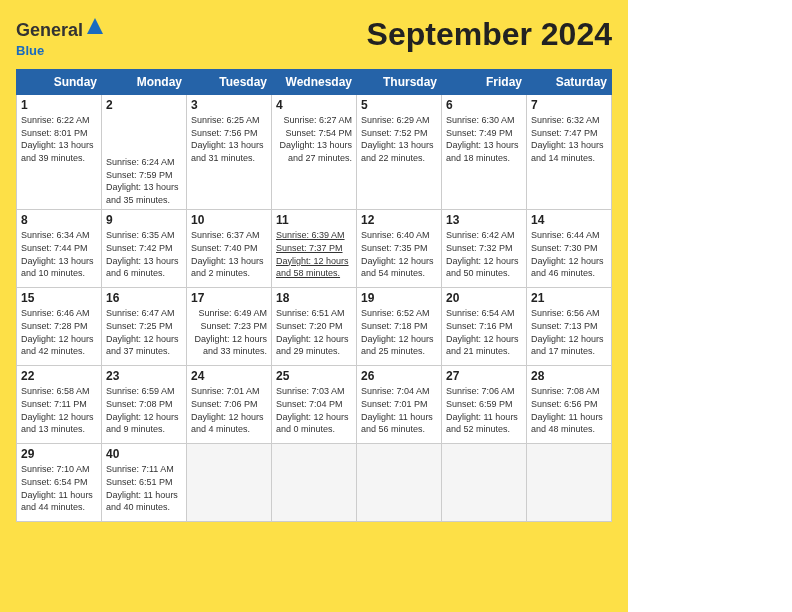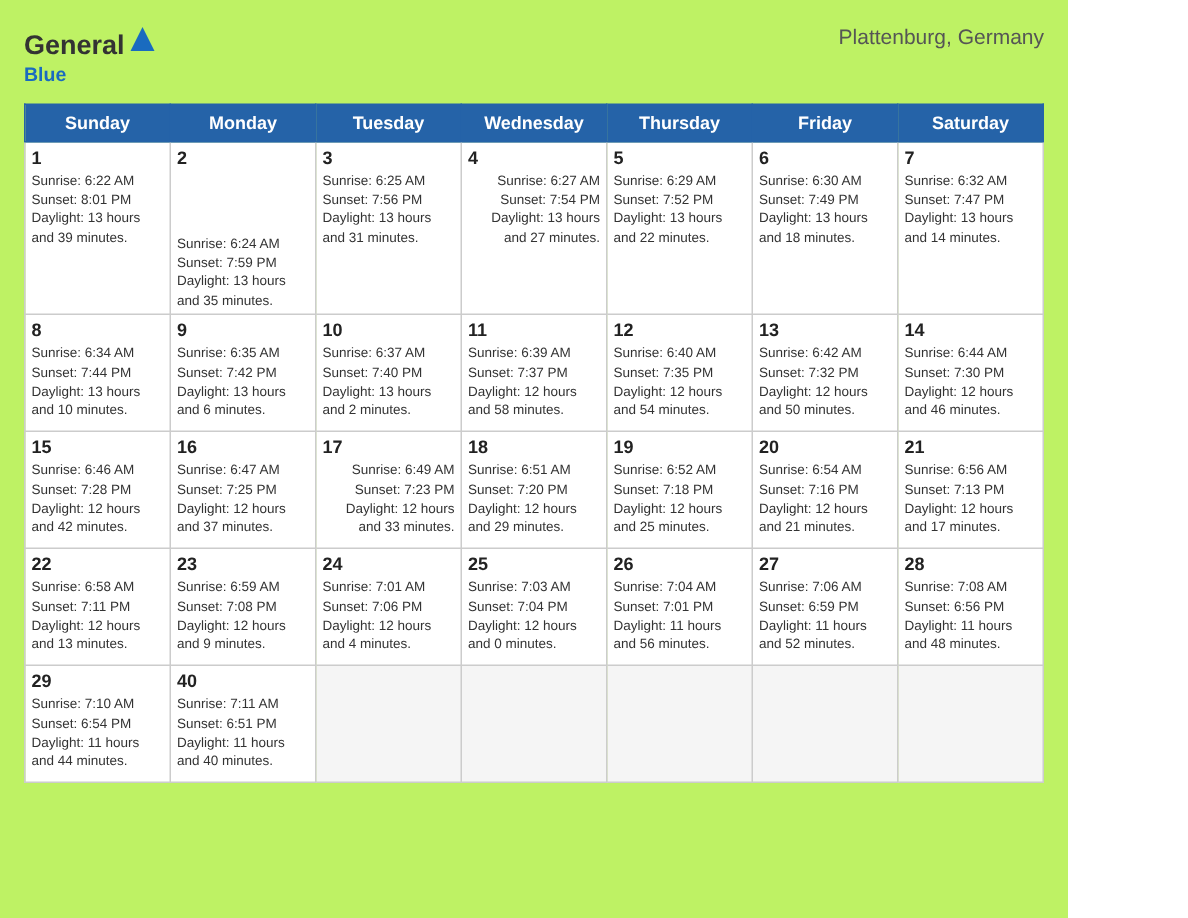--- a/index.html
+++ b/index.html
@@ -4,23 +4,23 @@
   <style>
     * { margin: 0; padding: 0; box-sizing: border-box; }
     body {
       font-family: Arial, sans-serif;
       background: #fff;
       width: 792px;
       height: 612px;
       overflow: hidden;
     }
     .page {
-      width: 712px;
+      width: 628px;
       height: 612px;
-      background: #bef264;
+      background: #fde047;
       padding: 16px 16px 8px 16px;
     }
     .header {
       display: flex;
       justify-content: space-between;
       align-items: flex-start;
       margin-bottom: 10px;
     }
     .logo {
       display: flex;
@@ -57,21 +57,21 @@
       width: 100%;
       border-collapse: collapse;
       table-layout: fixed;
     }
     th {
       background-color: #2563a8;
       color: #fff;
       font-size: 12px;
       font-weight: bold;
       padding: 5px 4px;
-      text-align: center;
+      text-align: right;
       border: 1px solid #2563a8;
     }
     td {
       border: 1px solid #ccc;
       vertical-align: top;
       padding: 3px 4px;
       font-size: 9.5px;
       color: #333;
       background: #fff;
       height: 78px;
@@ -99,21 +99,21 @@
   <div class="header">
     <div class="logo">
       <div>
         <span class="logo-text-general">General</span><svg class="logo-icon" viewBox="0 0 20 20">
             <polygon points="10,2 18,18 2,18" fill="#1a6bbf"></polygon>
           </svg><br>
         <span class="logo-text-blue">Blue</span>
       </div>
     </div>
     <div class="title-block">
-      <div class="location">Plattenburg, Germany</div>
+      <div class="month-title">September 2024</div>
     </div>
   </div>
 
   <table>
     <thead>
       <tr>
       <th>Sunday</th>
           <th>Monday</th>
           <th>Tuesday</th>
           <th>Wednesday</th>
@@ -191,21 +191,21 @@
           </td>
           <td>
             <span class="day-num">10</span>
             <div class="day-info" style="white-space: pre-line;">Sunrise: 6:37 AM
 Sunset: 7:40 PM
 Daylight: 13 hours
 and 2 minutes.</div>
           </td>
           <td>
             <span class="day-num">11</span>
-            <div class="day-info" style="white-space: pre-line;">Sunrise: 6:39 AM
+            <div class="day-info" style="white-space: pre-line; text-decoration: underline;">Sunrise: 6:39 AM
 Sunset: 7:37 PM
 Daylight: 12 hours
 and 58 minutes.</div>
           </td>
           <td>
             <span class="day-num">12</span>
             <div class="day-info" style="white-space: pre-line;">Sunrise: 6:40 AM
 Sunset: 7:35 PM
 Daylight: 12 hours
 and 54 minutes.</div>

